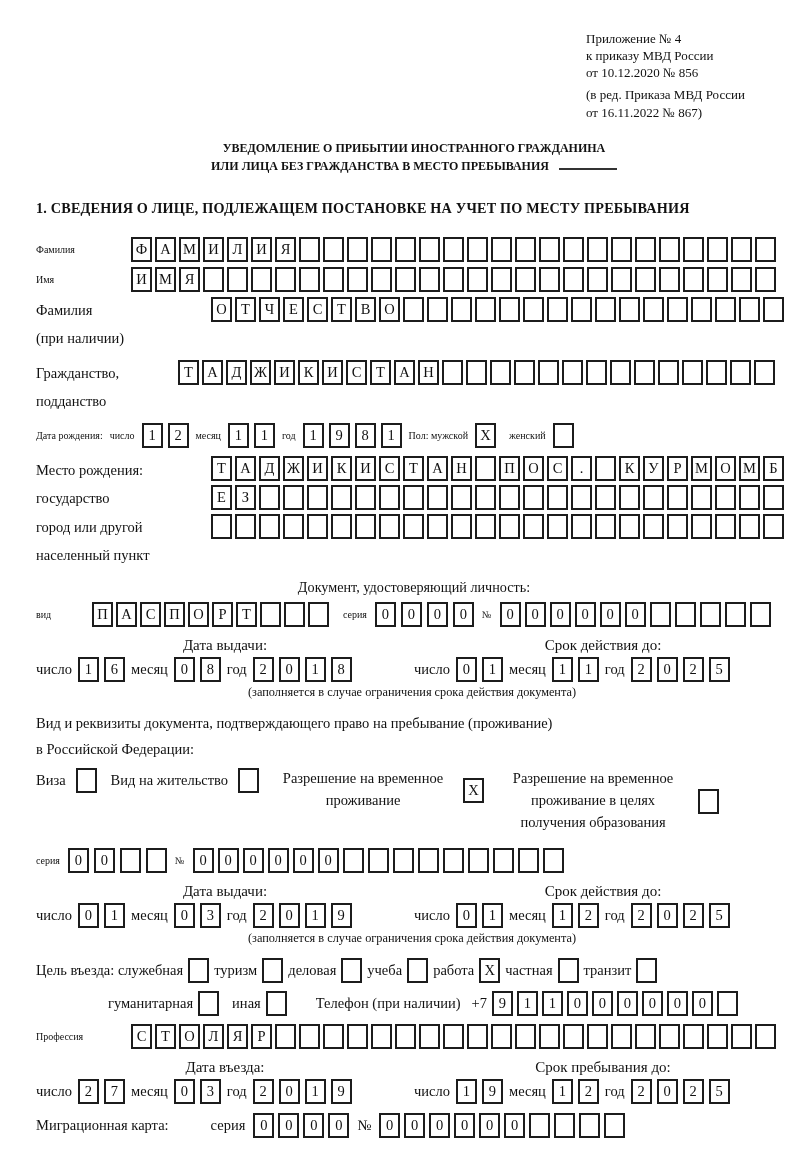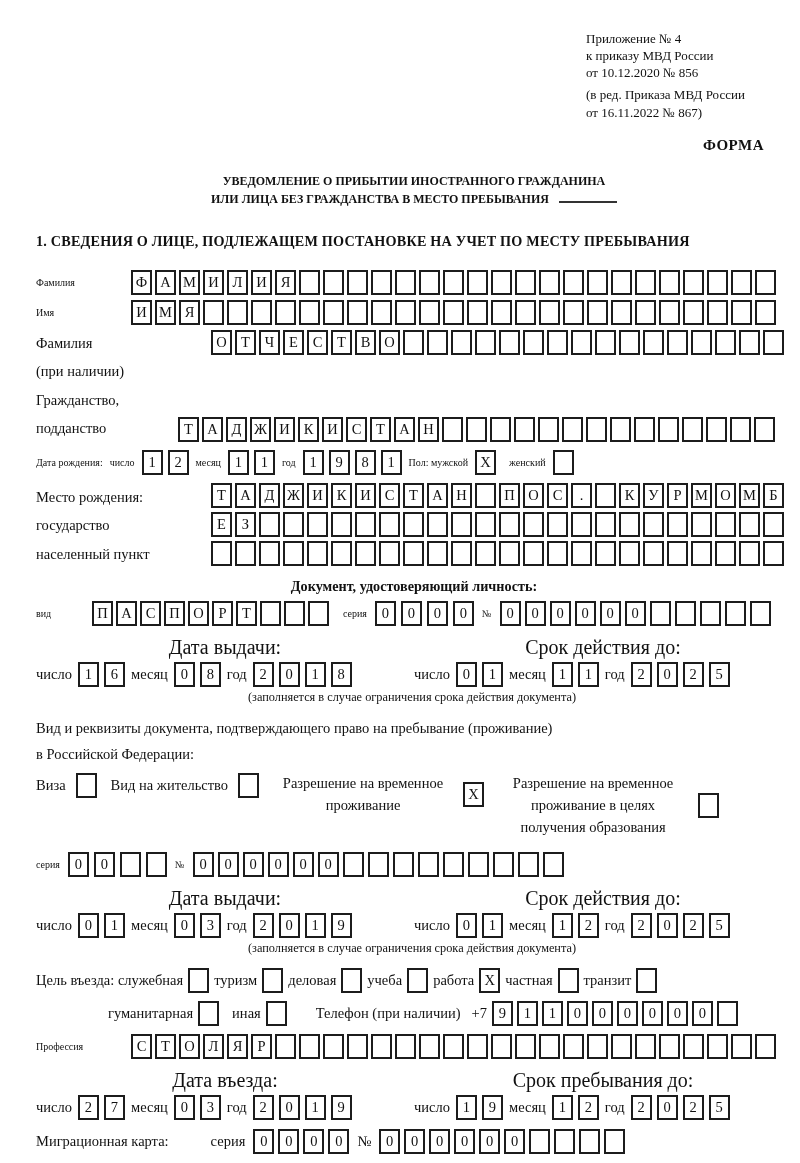--- a/index.html
+++ b/index.html
@@ -35,26 +35,26 @@
   .w95  { width: 95px;  flex: 0 0 95px; }
   .w175 { width: 175px; flex: 0 0 175px; }
   .mt8 { margin-top: 8px; }
 
   .two-line-label { font-size: 14.5px; line-height: 1.9; }
 
   
   .date-pair { display: flex; margin-top: 10px; }
   .date-left  { width: 50%; }
   .date-right { width: 50%; }
-  .dg-head { text-align: center; font-size: 20px; margin-bottom: 3px; }
+  .dg-head { text-align: center; font-size: 15px; margin-bottom: 3px; }
   .dg-row { display: flex; align-items: center; gap: 6px; font-size: 14.5px; }
   .dg-row .cells { gap: 5px; }
   .fine-print { font-size: 12.3px; text-align: center; padding-right: 4px; margin-top: 3px; }
 
-  .doc-heading { text-align: center; font-weight: bold; font-size: 14.2px; margin-top: 10px; }
+  .doc-heading { text-align: center; font-weight: normal; font-size: 14.2px; margin-top: 10px; }
 
   .intro { font-size: 14.5px; margin-top: 10px; line-height: 1.8; }
 
   
   .options { display: flex; align-items: flex-start; margin-top: 6px; gap: 14px; }
   .option { display: flex; align-items: center; gap: 10px; font-size: 14.5px; }
   .option .olabel { text-align: center; line-height: 1.5; }
   .option .olabel.narrow  { max-width: 180px; }
   .option .olabel.narrow2 { max-width: 190px; }
 
@@ -71,21 +71,20 @@
 
 <div class="page">
 
   <div class="appendix">
     <div>Приложение № 4</div>
     <div>к приказу МВД России</div>
     <div>от 10.12.2020 № 856</div>
     <div class="rev">(в ред. Приказа МВД России</div>
     <div>от 16.11.2022 № 867)</div>
   </div>
-  <div class="forma">ФОРМА</div>
 
   <div class="title">
     <div>УВЕДОМЛЕНИЕ О ПРИБЫТИИ ИНОСТРАННОГО ГРАЖДАНИНА</div>
     <div><span>ИЛИ ЛИЦА БЕЗ ГРАЖДАНСТВА В МЕСТО ПРЕБЫВАНИЯ</span><span class="blank-line"></span></div>
   </div>
 
   <div class="section-heading">1. СВЕДЕНИЯ О ЛИЦЕ, ПОДЛЕЖАЩЕМ ПОСТАНОВКЕ НА УЧЕТ ПО МЕСТУ ПРЕБЫВАНИЯ</div>
 
   <div class="row" style="margin-top:20px">
     <span class="lbl w95">Фамилия</span>
@@ -179,21 +178,21 @@
         <span class="cell"></span>
         <span class="cell"></span>
         <span class="cell"></span>
         <span class="cell"></span>
         <span class="cell"></span>
         <span class="cell"></span>
         <span class="cell"></span>
       </span>
   </div>
 
-  <div class="row" style="align-items:flex-end; margin-top:2px">
+  <div class="row" style="align-items:flex-start; margin-top:8px">
     <span class="two-line-label" style="width:142px; flex:0 0 142px">
       <span style="display:block">Гражданство,</span>
       <span style="display:block">подданство</span>
     </span>
     <span class="cells">
         <span class="cell">Т</span>
         <span class="cell">А</span>
         <span class="cell">Д</span>
         <span class="cell">Ж</span>
         <span class="cell">И</span>
@@ -246,20 +245,21 @@
     <span class="lbl" style="margin-left:6px">женский</span>
     <span class="cells">
         <span class="cell"></span>
       </span>
   </div>
 
   <div class="row" style="align-items:flex-start; margin-top:8px">
     <span class="two-line-label w175" style="line-height:1.95">
       <span style="display:block">Место рождения:</span>
       <span style="display:block">государство</span>
+      <span style="display:block">город или другой</span>
       <span style="display:block">населенный пункт</span>
     </span>
     <span style="display: flex; flex-direction: column;">
       <span class="cells">
           <span class="cell">Т</span>
           <span class="cell">А</span>
           <span class="cell">Д</span>
           <span class="cell">Ж</span>
           <span class="cell">И</span>
           <span class="cell">К</span>

